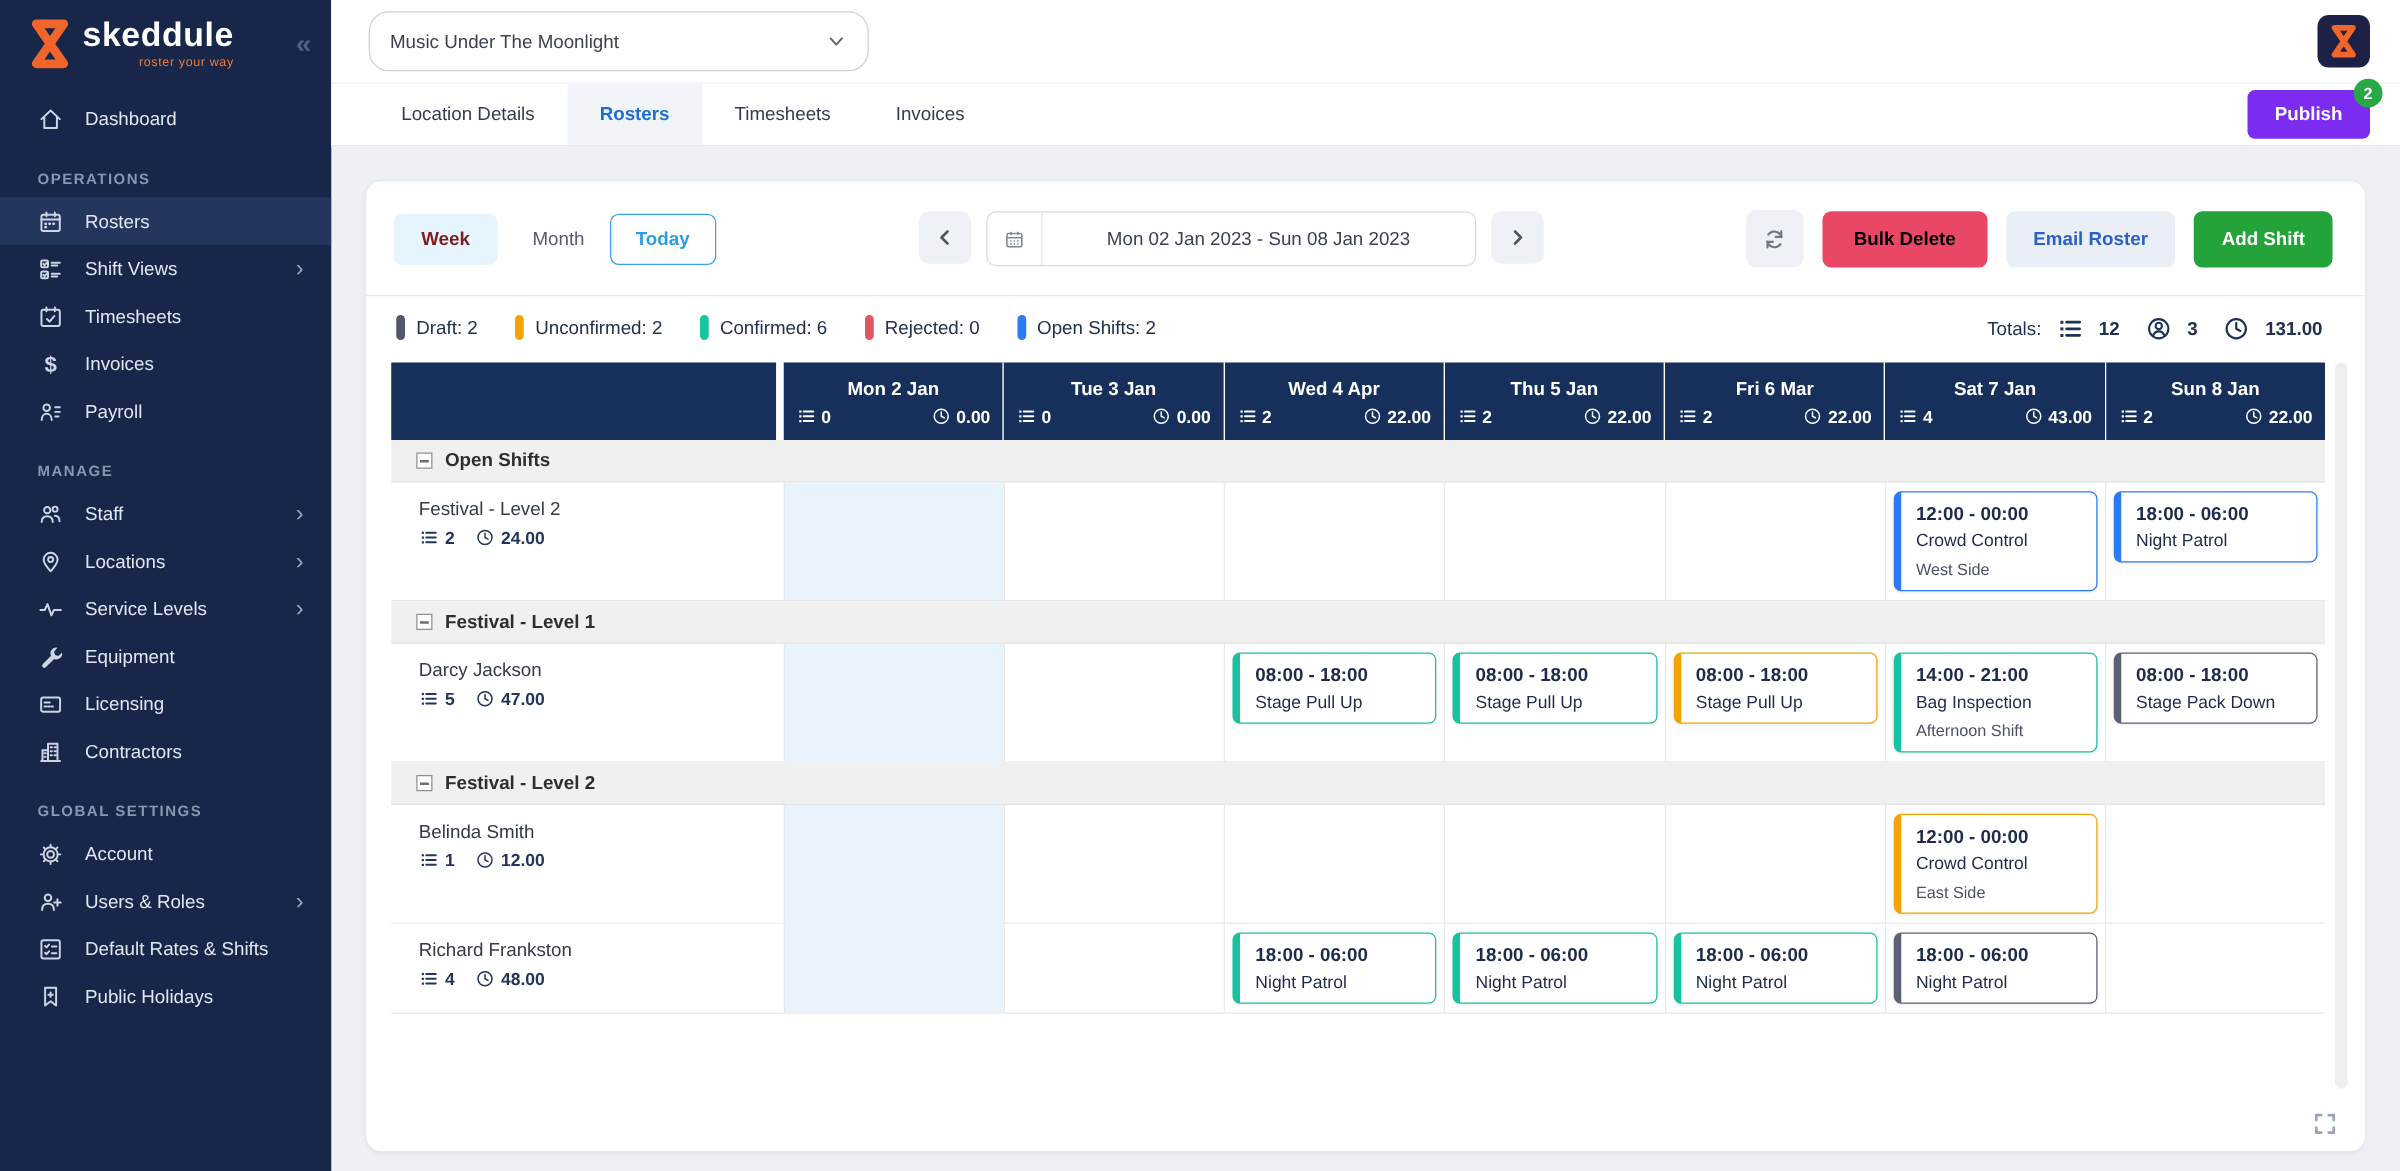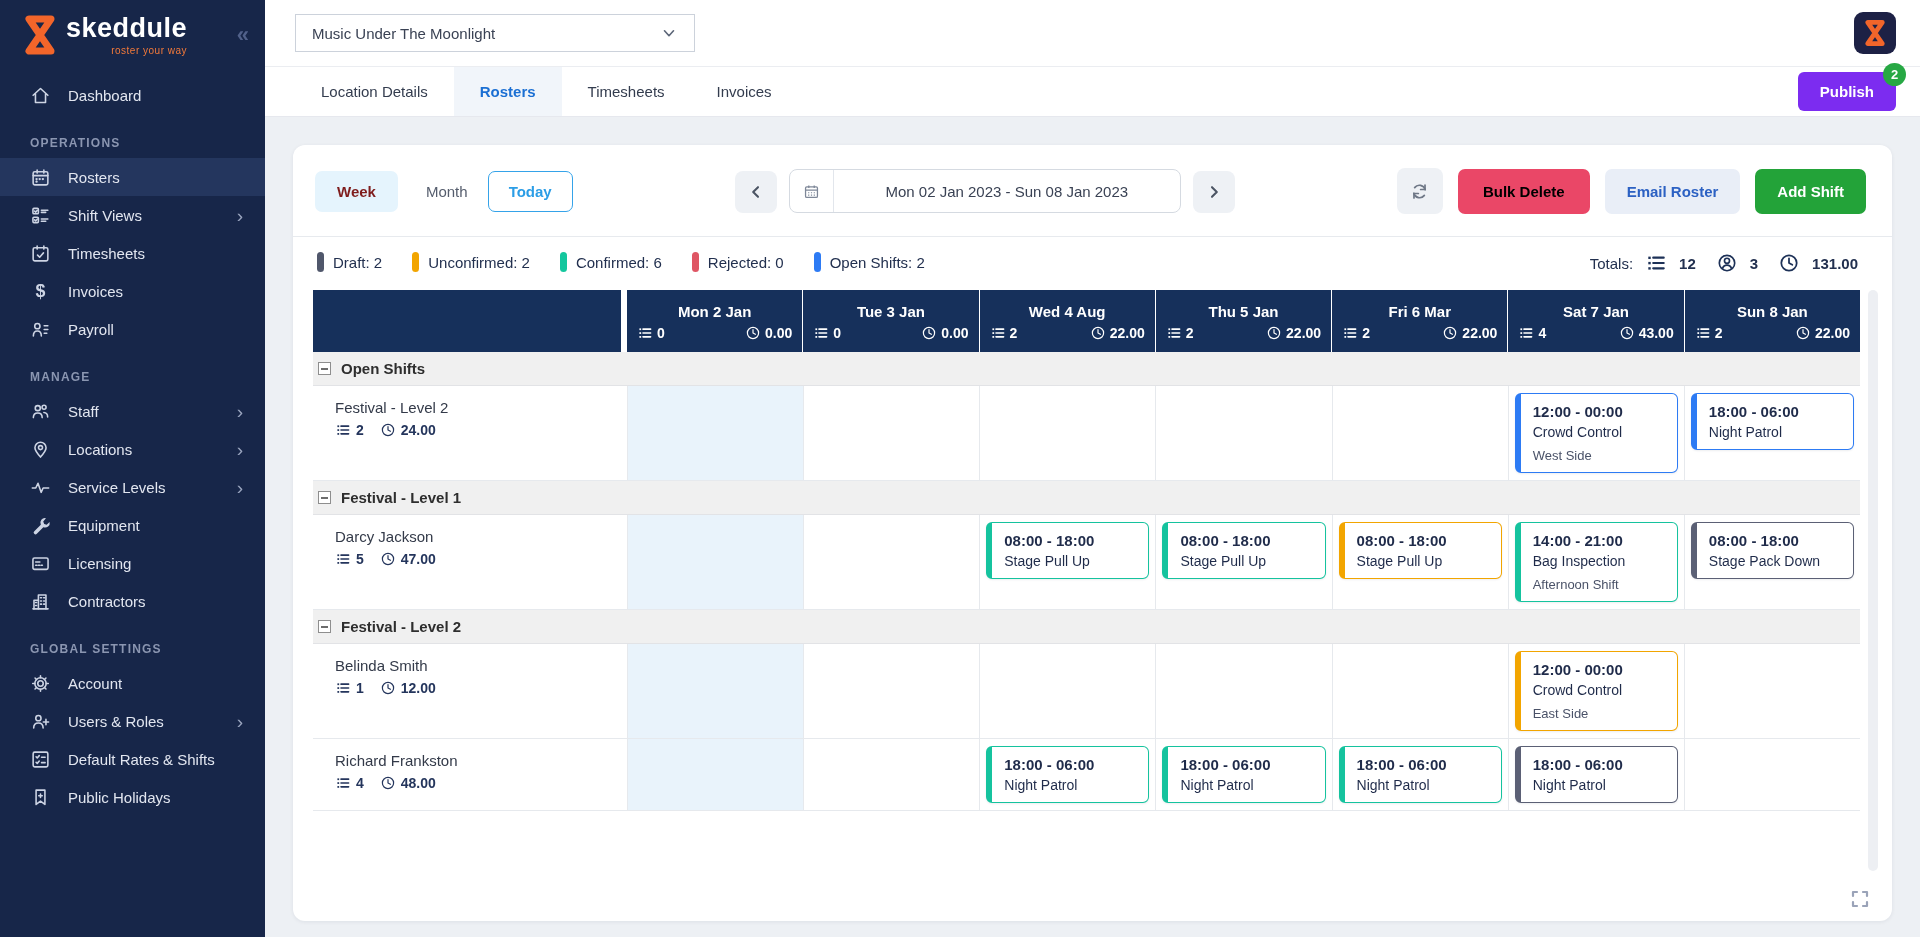--- a/index.html
+++ b/index.html
@@ -19,41 +19,41 @@
   .nav-section-title { font-size:12px; font-weight:700; letter-spacing:1.2px; color:#8b96b1; padding:22px 0 8px 30px; }
   .nav-item { display:flex; align-items:center; height:38px; padding:0 22px 0 30px; font-size:15px; color:#e2e6f0; cursor:pointer; }
   .nav-item.active { background:#24365e; }
   .nav-icon { width:21px; height:21px; margin-right:17px; color:#cdd4e4; flex:none; }
   .nav-icon svg { width:21px; height:21px; }
   .nav-chevron { margin-left:auto; color:#9aa5bf; font-size:19px; line-height:1; }
 
   
   .main { flex:1; display:flex; flex-direction:column; min-width:0; }
   .topbar { background:#fff; height:67px; display:flex; align-items:center; padding:0 24px 0 30px; border-bottom:1px solid #ebedf1; }
-  .loc-select { width:400px; height:38px; border:1px solid #ccd2db; border-radius:0; background:#fff; display:flex; align-items:center; padding:0 16px; font-size:15px; color:#3a4254; cursor:pointer; }
+  .loc-select { width:400px; height:48px; border:1px solid #ccd2db; border-radius:16px; background:#fff; display:flex; align-items:center; padding:0 16px; font-size:15px; color:#3a4254; cursor:pointer; }
   .loc-select .chev { margin-left:auto; color:#5c6678; }
   .app-badge { margin-left:auto; width:42px; height:42px; background:#1d2145; border-radius:9px; display:flex; align-items:center; justify-content:center; }
 
   .tabsbar { background:#fff; height:50px; display:flex; align-items:stretch; padding:0 24px 0 30px; border-bottom:1px solid #e6e8ee; }
   .tab { display:flex; align-items:center; padding:0 26px; font-size:15px; color:#333c4e; cursor:pointer; }
   .tab.active { color:#1b6fd3; background:#f1f5fa; font-weight:600; }
   .publish-wrap { margin-left:auto; position:relative; align-self:center; }
   .publish-btn { background:#7c2cf0; color:#fff; border:none; font-size:15px; font-weight:600; padding:11px 22px; border-radius:6px; cursor:pointer; font-family:inherit; }
   .publish-badge { position:absolute; top:-9px; right:-10px; width:23px; height:23px; border-radius:50%; background:#27a844; color:#fff; font-size:13px; font-weight:700; display:flex; align-items:center; justify-content:center; }
 
   .content { flex:1; padding:28px 28px 16px 28px; min-height:0; }
   .card { background:#fff; border-radius:12px; box-shadow:0 1px 4px rgba(20,30,60,.07); height:100%; display:flex; flex-direction:column; overflow:hidden; }
 
   
   .toolbar { display:flex; align-items:center; padding:23px 26px 22px 22px; }
   .btn { font-family:inherit; font-size:15px; border:none; border-radius:7px; cursor:pointer; background:transparent; }
   .btn-week { background:#e5f4fd; color:#7f1d1d; padding:12px 22px; font-weight:600; }
   .btn-month { color:#555d6d; padding:12px 20px; margin-left:8px; }
   .btn-today { color:#2b9de6; border:1px solid #35a3e9; background:#fff; padding:11px 20px; font-weight:600; }
-  .datenav { display:flex; align-items:flex-end; margin:0 auto; gap:12px; }
+  .datenav { display:flex; align-items:flex-start; margin:0 auto; gap:12px; }
   .nav-arrow { width:42px; height:42px; border-radius:8px; background:#eef1f5; display:flex; align-items:center; justify-content:center; color:#4c5564; cursor:pointer; }
   .date-input { width:392px; height:44px; background:#fff; border:1px solid #d5dae1; border-radius:8px; display:flex; align-items:center; cursor:pointer; }
   .date-cal { width:44px; display:flex; align-items:center; justify-content:center; color:#7e8798; border-right:1px solid #e2e6ec; align-self:stretch; }
   .date-text { flex:1; text-align:center; font-size:15px; color:#3a4254; }
   .tool-right { display:flex; align-items:center; gap:15px; }
   .btn-refresh { width:46px; height:46px; border-radius:8px; background:#eef1f5; display:flex; align-items:center; justify-content:center; color:#6f7887; cursor:pointer; }
   .btn-danger { background:#ea4767; color:#000000; padding:14px 25px; font-weight:600; }
   .btn-light { background:#e9eef7; color:#2c61c3; padding:14px 22px; font-weight:600; }
   .btn-success { background:#23a339; color:#fff; padding:14px 22px; font-weight:600; }
 
@@ -75,21 +75,21 @@
   .hrow { display:flex; height:62px; }
   .hname { width:308px; min-width:308px; background:#16305b; }
   .sep { width:6px; min-width:6px; background:#fff; }
   .hday { flex:1; background:#16305b; color:#fff; display:flex; flex-direction:column; justify-content:center; border-left:1px solid #fff; padding:4px 10px 2px 10px; }
   .hday:nth-child(3) { border-left:none; }
   .hday-name { text-align:center; font-size:15px; font-weight:700; margin-bottom:5px; }
   .hday-stats { display:flex; align-items:center; justify-content:space-between; font-size:14px; font-weight:600; }
   .hday-stats span { display:flex; align-items:center; gap:4px; }
   .hday-stats svg { width:16px; height:16px; }
 
-  .group-row { display:flex; align-items:center; height:34px; background:#f0f0f0; border-bottom:1px solid #e2e3e6; padding-left:5px; }
+  .group-row { display:flex; align-items:center; height:34px; background:#f0f0f0; border-bottom:1px solid #e2e3e6; padding-left:20px; }
   .minus-box { width:13px; height:13px; border:1px solid #8e8e8e; background:#fff; position:relative; margin-right:10px; cursor:pointer; flex:none; }
   .minus-box::after { content:""; position:absolute; left:2px; right:2px; top:5px; height:1.5px; background:#6d6d6d; }
   .group-title { font-size:15px; font-weight:600; color:#2e2e2e; }
 
   .drow { display:flex; border-bottom:1px solid #e6e9ed; }
   .name-cell { width:308px; min-width:308px; padding:13px 10px 10px 22px; }
   .row-name { font-size:15px; color:#333a49; margin-bottom:6px; }
   .row-stats { display:flex; align-items:center; gap:16px; font-size:14px; font-weight:600; color:#24355c; }
   .row-stats span { display:flex; align-items:center; gap:5px; }
   .row-stats svg { width:16px; height:16px; }
@@ -455,21 +455,21 @@
                       <svg width="16" height="16" viewBox="0 0 20 20" fill="none" stroke="currentColor" stroke-width="1.5" stroke-linecap="round" stroke-linejoin="round">
                         <circle cx="10" cy="10" r="7"></circle>
                         <polyline points="10 5.8 10 10 13 11.6"></polyline>
                       </svg>
                     </span>
                     <span>0.00</span>
                   </span>
                 </div>
               </div>
               <div class="hday">
-                <div class="hday-name">Wed 4 Aug</div>
+                <div class="hday-name">Wed 4 Apr</div>
                 <div class="hday-stats">
                   <span>
                     <span style="display:flex">
                       <svg width="16" height="16" viewBox="0 0 20 20">
                         <path d="M7.5 5.2H17M7.5 10H17M7.5 14.8H17" stroke="currentColor" stroke-width="2" stroke-linecap="round"></path>
                         <rect x="3" y="4.2" width="2.2" height="2.2" fill="currentColor"></rect>
                         <rect x="3" y="9" width="2.2" height="2.2" fill="currentColor"></rect>
                         <rect x="3" y="13.8" width="2.2" height="2.2" fill="currentColor"></rect>
                       </svg>
                     </span>

